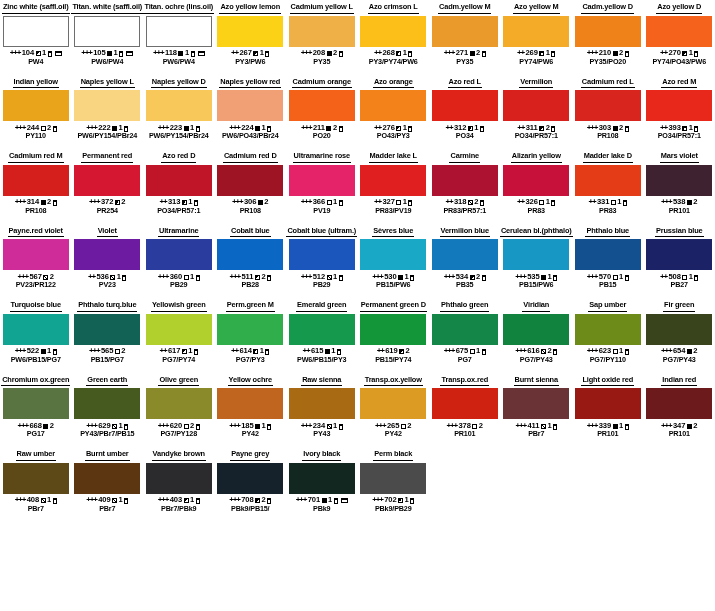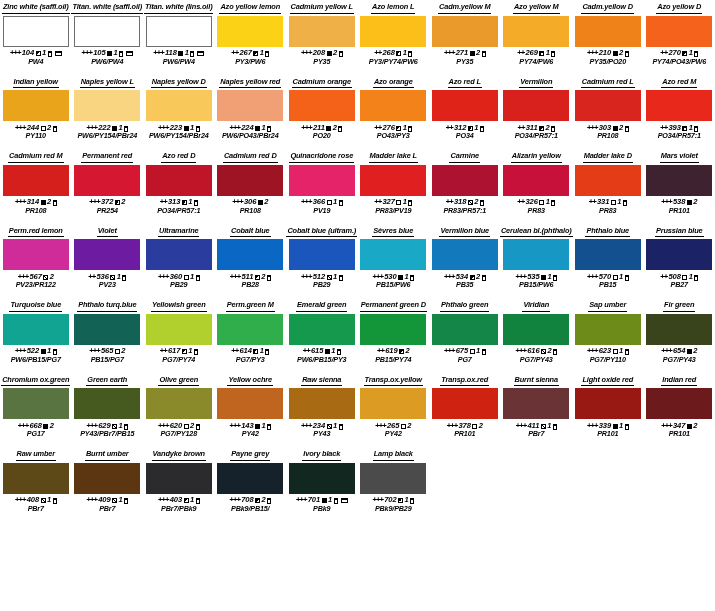--- a/index.html
+++ b/index.html
@@ -7,21 +7,20 @@
     width:715px;height:611px;
     font-family:"Liberation Sans", sans-serif;
     color:#000;
     -webkit-font-smoothing:none;
   }
   #grid{
     display:grid;
     grid-template-columns:repeat(10, 71.5px);
     grid-auto-rows:74.5px;
     width:715px;
-    font-style:italic;
   }
   .cell{
     position:relative;
     box-sizing:border-box;
     padding:0 2px;
     display:flex;
     flex-direction:column;
     align-items:center;
   }
   .cell.empty{visibility:hidden;}
@@ -126,21 +125,21 @@
         <span class="plus">+++</span>
         <span class="num">105</span>
         <span class="sym filled"></span>
         <span class="series">1</span>
         <span class="tube"></span>
         <span class="box150"></span>
       </div>
       <div class="pig">PW6/PW4</div>
     </div>
     <div class="cell">
-      <div class="name">Titan. white (lins.oil)</div>
+      <div class="name">Titan. ochre (lins.oil)</div>
       <div class="swatch outline"></div>
       <div class="codeline">
         <span class="plus">+++</span>
         <span class="num">118</span>
         <span class="sym filled"></span>
         <span class="series">1</span>
         <span class="tube"></span>
         <span class="box150"></span>
       </div>
       <div class="pig">PW6/PW4</div>
@@ -163,21 +162,21 @@
       <div class="codeline">
         <span class="plus">+++</span>
         <span class="num">208</span>
         <span class="sym filled"></span>
         <span class="series">2</span>
         <span class="tube"></span>
       </div>
       <div class="pig">PY35</div>
     </div>
     <div class="cell">
-      <div class="name">Azo lemon L</div>
+      <div class="name">Azo crimson L</div>
       <div class="swatch" style="background: rgb(252, 190, 24);"></div>
       <div class="codeline">
         <span class="plus">++</span>
         <span class="num">268</span>
         <span class="sym half"></span>
         <span class="series">1</span>
         <span class="tube"></span>
       </div>
       <div class="pig">PY3/PY74/PW6</div>
     </div>
@@ -389,21 +388,21 @@
       <div class="swatch" style="background: rgb(158, 20, 36);"></div>
       <div class="codeline">
         <span class="plus">+++</span>
         <span class="num">306</span>
         <span class="sym filled"></span>
         <span class="series">2</span>
       </div>
       <div class="pig">PR108</div>
     </div>
     <div class="cell">
-      <div class="name">Quinacridone rose</div>
+      <div class="name">Ultramarine rose</div>
       <div class="swatch" style="background: rgb(229, 35, 105);"></div>
       <div class="codeline">
         <span class="plus">+++</span>
         <span class="num">366</span>
         <span class="sym hollow"></span>
         <span class="series">1</span>
         <span class="tube"></span>
       </div>
       <div class="pig">PV19</div>
     </div>
@@ -460,21 +459,21 @@
       <div class="swatch" style="background: rgb(63, 34, 48);"></div>
       <div class="codeline">
         <span class="plus">+++</span>
         <span class="num">538</span>
         <span class="sym filled"></span>
         <span class="series">2</span>
       </div>
       <div class="pig">PR101</div>
     </div>
     <div class="cell">
-      <div class="name">Perm.red lemon</div>
+      <div class="name">Payne.red violet</div>
       <div class="swatch" style="background: rgb(207, 44, 154);"></div>
       <div class="codeline">
         <span class="plus">+++</span>
         <span class="num">567</span>
         <span class="sym slash"></span>
         <span class="series">2</span>
       </div>
       <div class="pig">PV23/PR122</div>
     </div>
     <div class="cell">
@@ -735,21 +734,21 @@
         <span class="series">2</span>
         <span class="tube"></span>
       </div>
       <div class="pig">PG7/PY128</div>
     </div>
     <div class="cell">
       <div class="name">Yellow ochre</div>
       <div class="swatch" style="background: rgb(192, 101, 31);"></div>
       <div class="codeline">
         <span class="plus">+++</span>
-        <span class="num">143</span>
+        <span class="num">185</span>
         <span class="sym filled"></span>
         <span class="series">1</span>
         <span class="tube"></span>
       </div>
       <div class="pig">PY42</div>
     </div>
     <div class="cell">
       <div class="name">Raw sienna</div>
       <div class="swatch" style="background: rgb(169, 106, 20);"></div>
       <div class="codeline">
@@ -873,21 +872,21 @@
         <span class="plus">+++</span>
         <span class="num">701</span>
         <span class="sym filled"></span>
         <span class="series">1</span>
         <span class="tube"></span>
         <span class="box150"></span>
       </div>
       <div class="pig">PBk9</div>
     </div>
     <div class="cell">
-      <div class="name">Lamp black</div>
+      <div class="name">Perm black</div>
       <div class="swatch" style="background: rgb(75, 75, 75);"></div>
       <div class="codeline">
         <span class="plus">+++</span>
         <span class="num">702</span>
         <span class="sym half"></span>
         <span class="series">1</span>
         <span class="tube"></span>
       </div>
       <div class="pig">PBk9/PB29</div>
     </div>

